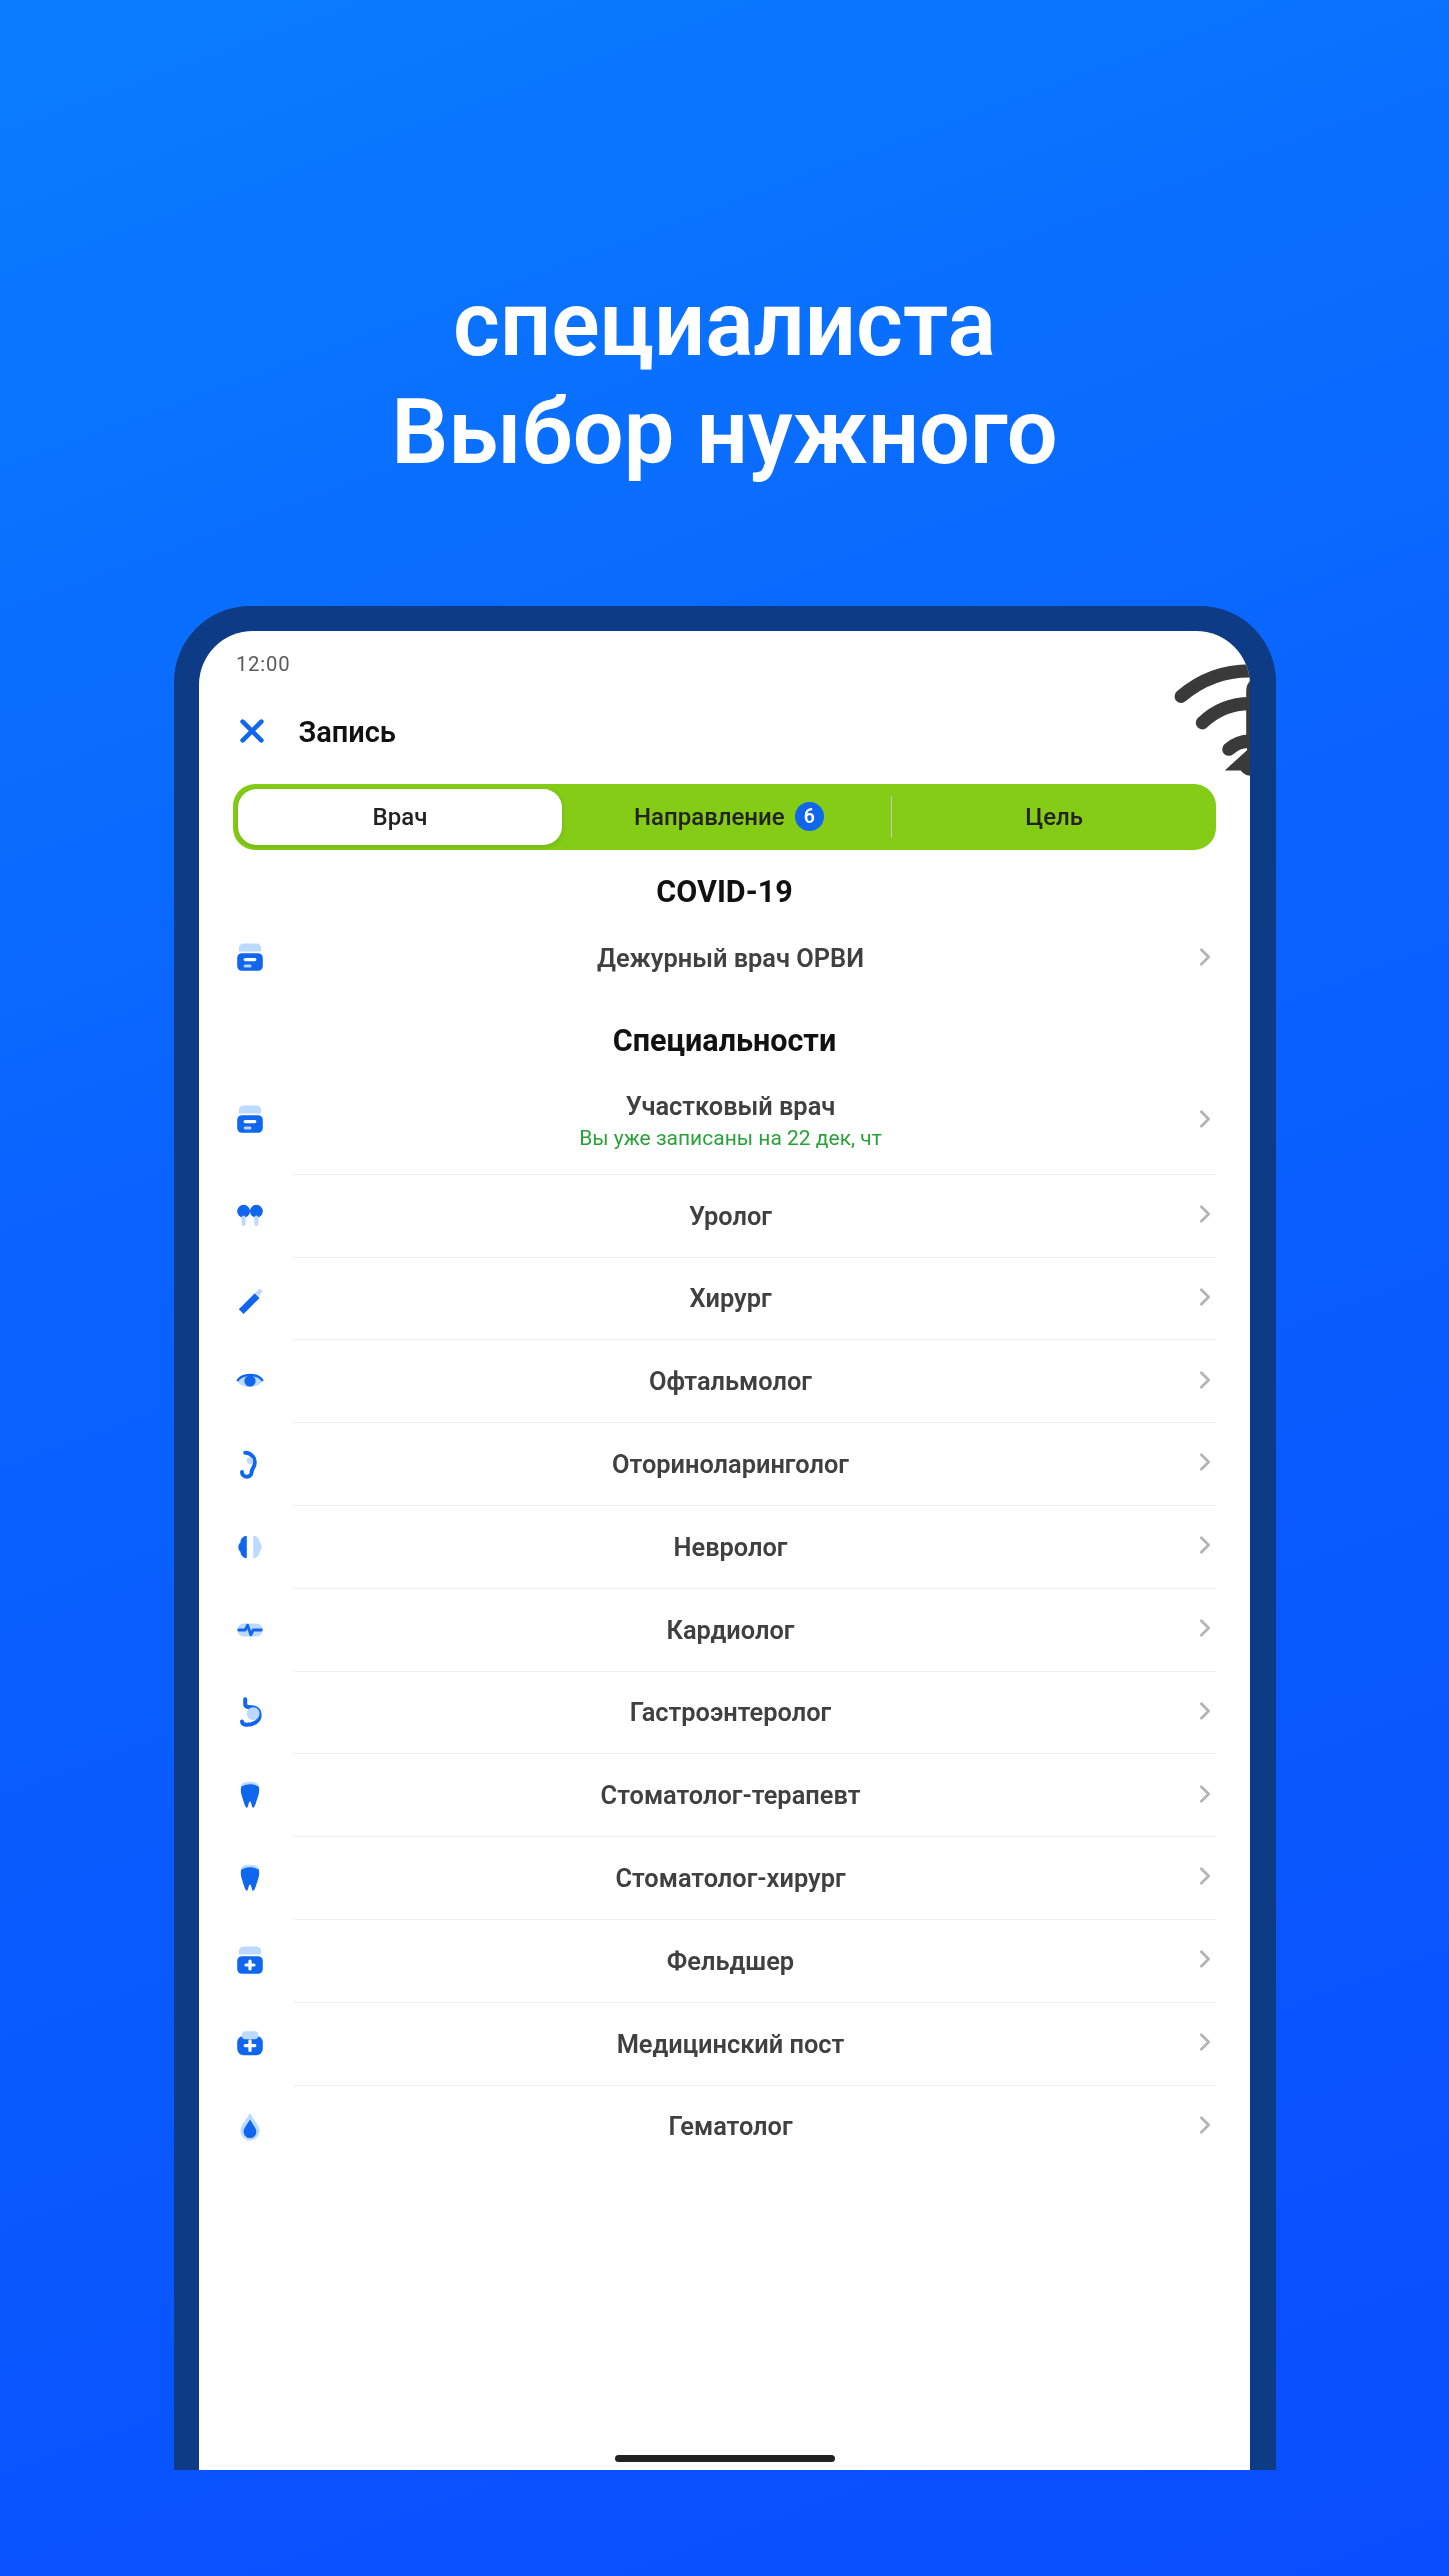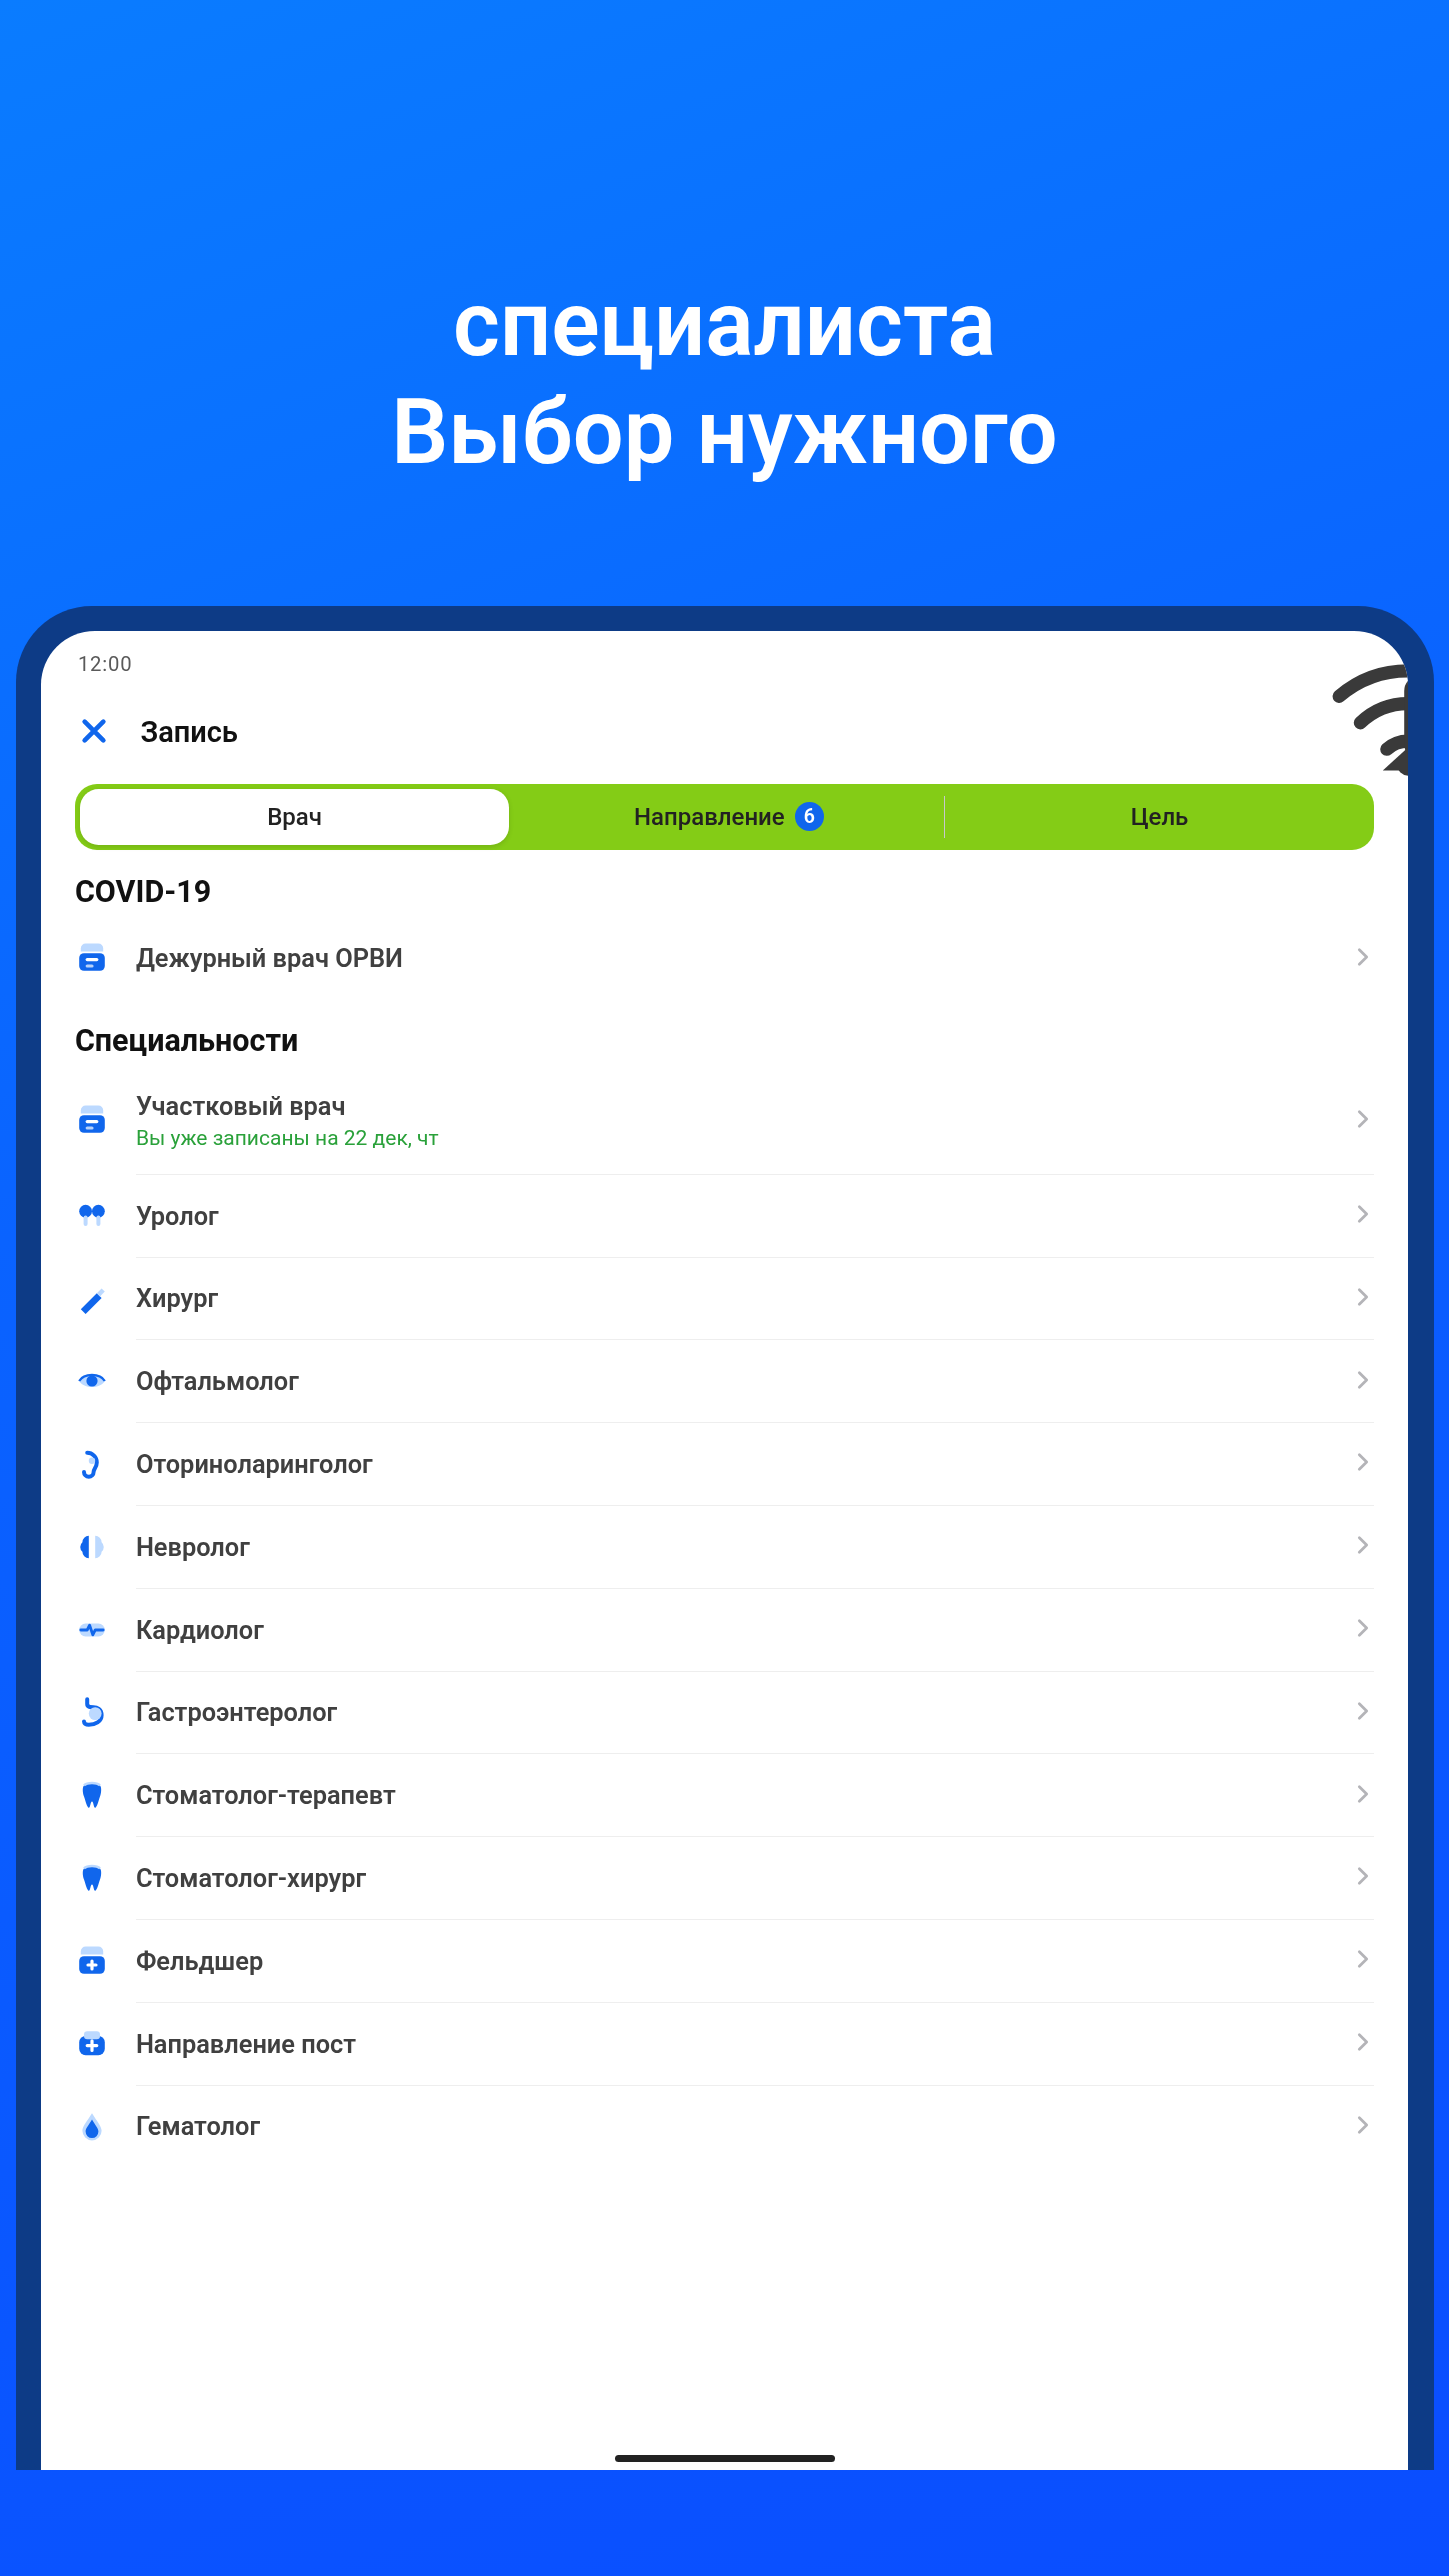--- a/index.html
+++ b/index.html
@@ -12,26 +12,27 @@
   .hero {
     color: #fff;
     text-align: center;
     font-size: 90px;
     font-weight: 600;
     line-height: 1.2;
     padding-top: 271px;
     padding-bottom: 119px;
   }
   .device {
-    width: 1418px;
+    width: 1102px;
     margin: 0 auto;
     background: #0d3b86;
     border-radius: 76px 76px 0 0;
     padding: 25.4px 25.4px 0 25.4px;
     height: 1864px;
+    text-align: center;
   }
   .screen {
     background: #fff;
     border-radius: 54px 54px 0 0;
     height: 100%;
     overflow: hidden;
     position: relative;
   }
   .statusbar {
     display: flex;
@@ -441,21 +442,21 @@
               </svg></span>
           </div>
           <div class="sep"></div>
           <div class="list-row">
             <span class="list-icon">
               <svg viewBox="0 0 38 38" width="32" height="32">
                 <use href="#i-medpost"></use>
               </svg>
             </span>
             <div class="list-text">
-              <div class="list-label">Направление пост</div>
+              <div class="list-label">Медицинский пост</div>
             </div>
             <span class="chevron"><svg viewBox="0 0 26 26" width="22" height="22">
                 <use href="#i-chevron"></use>
               </svg></span>
           </div>
           <div class="sep"></div>
           <div class="list-row">
             <span class="list-icon">
               <svg viewBox="0 0 38 38" width="32" height="32">
                 <use href="#i-blood"></use>

